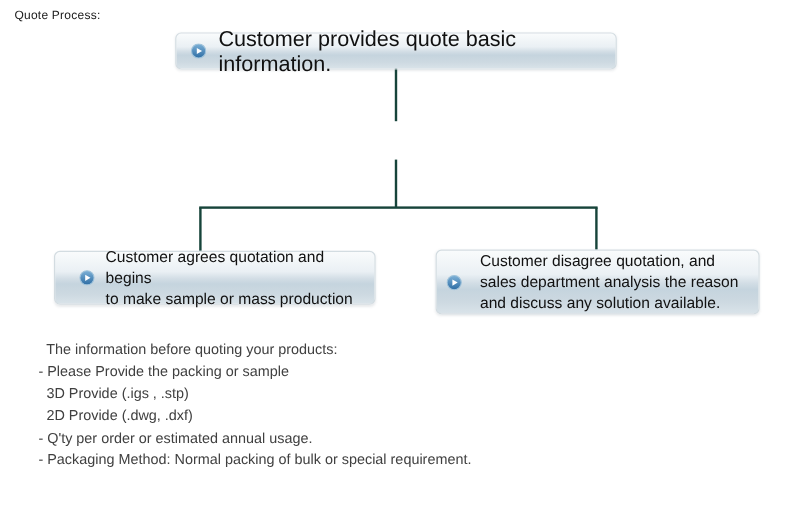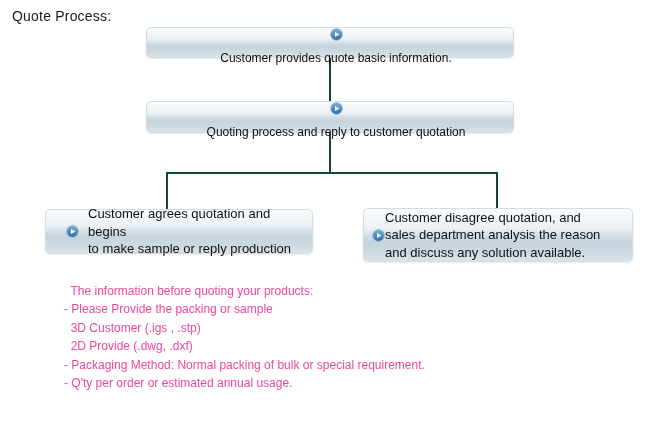--- a/index.html
+++ b/index.html
@@ -9,68 +9,68 @@
     height: 443px;
     background: #ffffff;
     font-family: "Liberation Sans", sans-serif;
     color: #111111;
     overflow: hidden;
   }
   .page-title {
     position: absolute;
     left: 12px;
     top: 8px;
-    font-size: 14px;
+    font-size: 10px;
     color: #1a1a1a;
     letter-spacing: 0.2px;
   }
   .node {
     position: absolute;
     box-sizing: border-box;
     display: flex;
     align-items: center;
     background: linear-gradient(180deg,
       #f9fbfc 0%, #eaf0f4 38%, #d2dde5 52%,
       #c5d4de 62%, #cdd9e1 82%, #d9e3e9 100%);
     border: 1px solid #d3dce1;
     border-radius: 5px;
     box-shadow: 0 1px 2px rgba(70, 90, 105, 0.12);
   }
   .node-text {
     white-space: pre-line;
     color: #111111;
   }
-  .node-top { font-size: 12px; flex-direction: column; }
+  .node-top { font-size: 18px; }
   .node-bottom { font-size: 13px; line-height: 17.5px; }
   #node1 { left: 146px; top: 27px;  width: 368px; height: 31px; padding-left: 12px; gap: 10px; }
   #node2 { left: 146px; top: 101px; width: 368px; height: 32px; padding-left: 12px; gap: 10px; }
   #node3 { left: 45px;  top: 209px; width: 268px; height: 45px; padding-left: 20px; gap: 9px; }
-  #node4 { left: 363px; top: 208px; width: 270px; height: 54px; padding-left: 8px;  }
+  #node4 { left: 363px; top: 208px; width: 270px; height: 54px; padding-left: 8px;  gap: 15px; }
   .icon {
     flex: 0 0 auto;
     width: 13px;
     height: 13px;
     display: block;
   }
   .connector {
     position: absolute;
     background: #17443a;
   }
   #connA { left: 329px; top: 57px;  width: 2px;   height: 44px; }
   #connB { left: 329px; top: 133px; width: 2px;   height: 40px; }
   #connC { left: 166px; top: 172px; width: 332px; height: 2px;  }
   #connD { left: 166px; top: 173px; width: 2px;   height: 36px; }
   #connE { left: 496px; top: 173px; width: 2px;   height: 35px; }
   .notes {
     position: absolute;
-    left: 64px;
+    left: 32px;
     top: 282px;
     font-size: 12px;
     line-height: 18.4px;
-    color: #ec4899;
+    color: #404040;
   }
   .notes-line { white-space: pre; }
 </style>
 </head>
 <body>
 
 <div id="canvas">
 
   <div class="page-title">Quote Process:</div>
 
@@ -87,49 +87,42 @@
           <stop offset="0" stop-color="#7db1d7"></stop>
           <stop offset="1" stop-color="#2e6da4"></stop>
         </linearGradient>
       </defs>
       <circle cx="6.5" cy="6.5" r="5.9" fill="url(#iconGrad)" stroke="#9fc2da" stroke-width="0.9"></circle>
       <path d="M5 3.9 L9.4 6.5 L5 9.1 Z" fill="#ffffff"></path>
     </svg>
     <span class="node-text">Customer provides quote basic information.</span>
   </div>
 
-  <div class="node node-top" id="node2">
-    <svg class="icon" viewBox="0 0 13 13">
-      <circle cx="6.5" cy="6.5" r="5.9" fill="url(#iconGrad)" stroke="#9fc2da" stroke-width="0.9"></circle>
-      <path d="M5 3.9 L9.4 6.5 L5 9.1 Z" fill="#ffffff"></path>
-    </svg>
-    <span class="node-text">Quoting process and reply to customer quotation</span>
-  </div>
 
   <div class="node node-bottom" id="node3">
     <svg class="icon" viewBox="0 0 13 13">
       <circle cx="6.5" cy="6.5" r="5.9" fill="url(#iconGrad)" stroke="#9fc2da" stroke-width="0.9"></circle>
       <path d="M5 3.9 L9.4 6.5 L5 9.1 Z" fill="#ffffff"></path>
     </svg>
     <span class="node-text">Customer agrees quotation and begins
-to make sample or reply production</span>
+to make sample or mass production</span>
   </div>
 
   <div class="node node-bottom" id="node4">
     <svg class="icon" viewBox="0 0 13 13">
       <circle cx="6.5" cy="6.5" r="5.9" fill="url(#iconGrad)" stroke="#9fc2da" stroke-width="0.9"></circle>
       <path d="M5 3.9 L9.4 6.5 L5 9.1 Z" fill="#ffffff"></path>
     </svg>
     <span class="node-text">Customer disagree quotation, and
 sales department analysis the reason
 and discuss any solution available.</span>
   </div>
 
   <div class="notes">
     <div class="notes-line">  The information before quoting your products:</div>
     <div class="notes-line">- Please Provide the packing or sample</div>
-    <div class="notes-line">  3D Customer (.igs , .stp)</div>
+    <div class="notes-line">  3D Provide (.igs , .stp)</div>
     <div class="notes-line">  2D Provide (.dwg, .dxf)</div>
+    <div class="notes-line">- Q'ty per order or estimated annual usage.</div>
     <div class="notes-line">- Packaging Method: Normal packing of bulk or special requirement.</div>
-    <div class="notes-line">- Q'ty per order or estimated annual usage.</div>
   </div>
 
 </div>
 
 </body></html>

